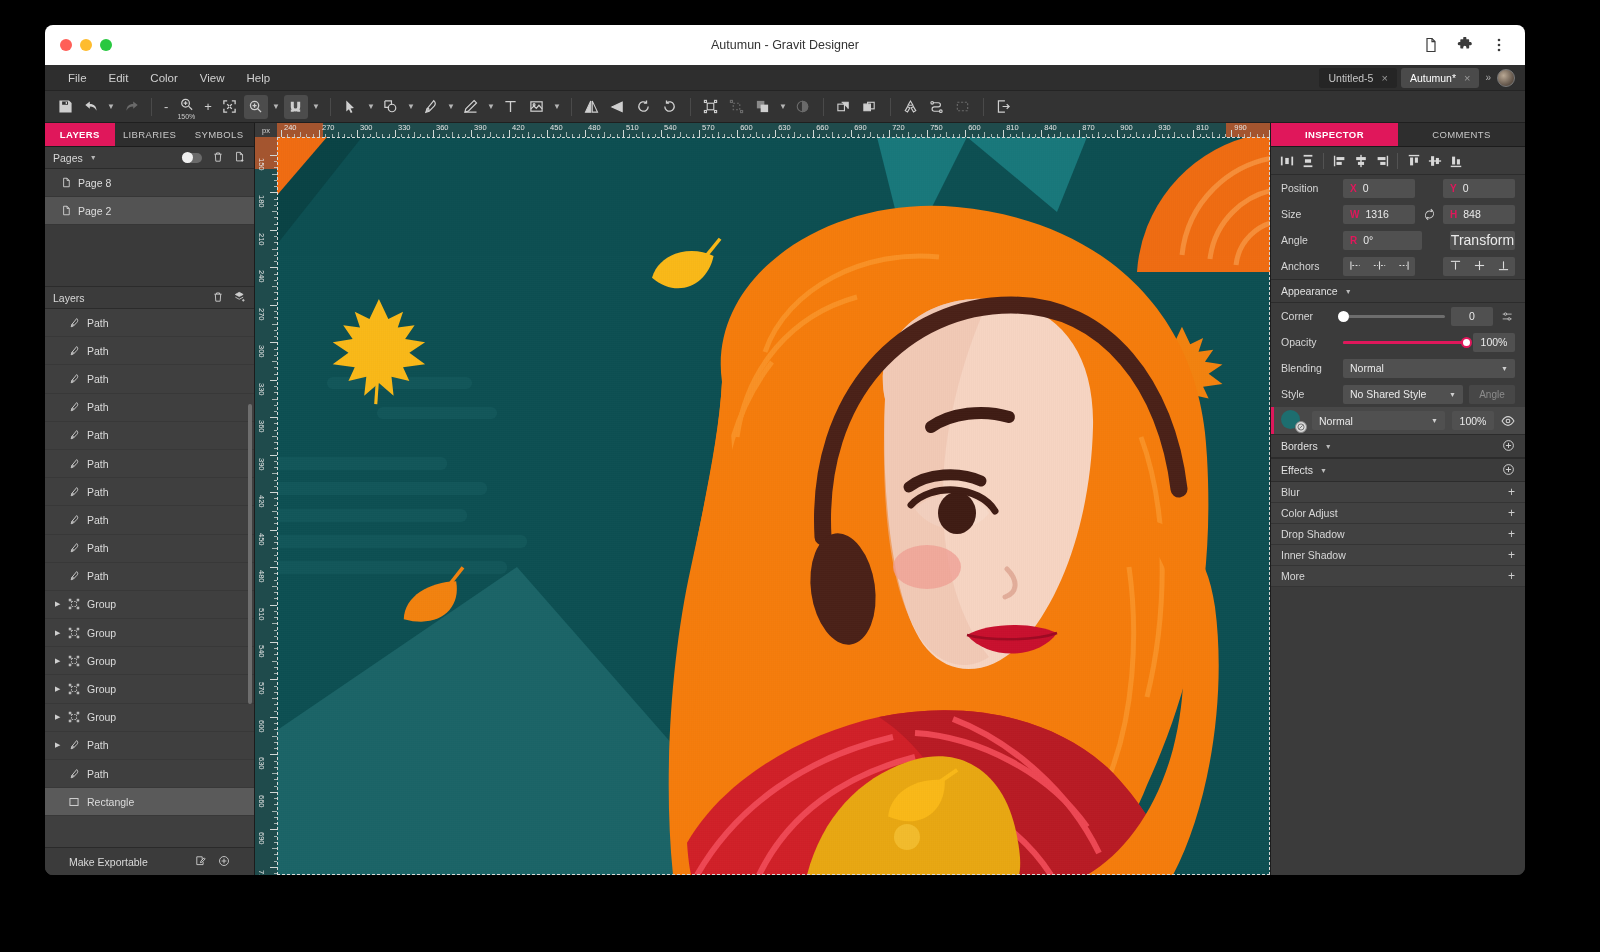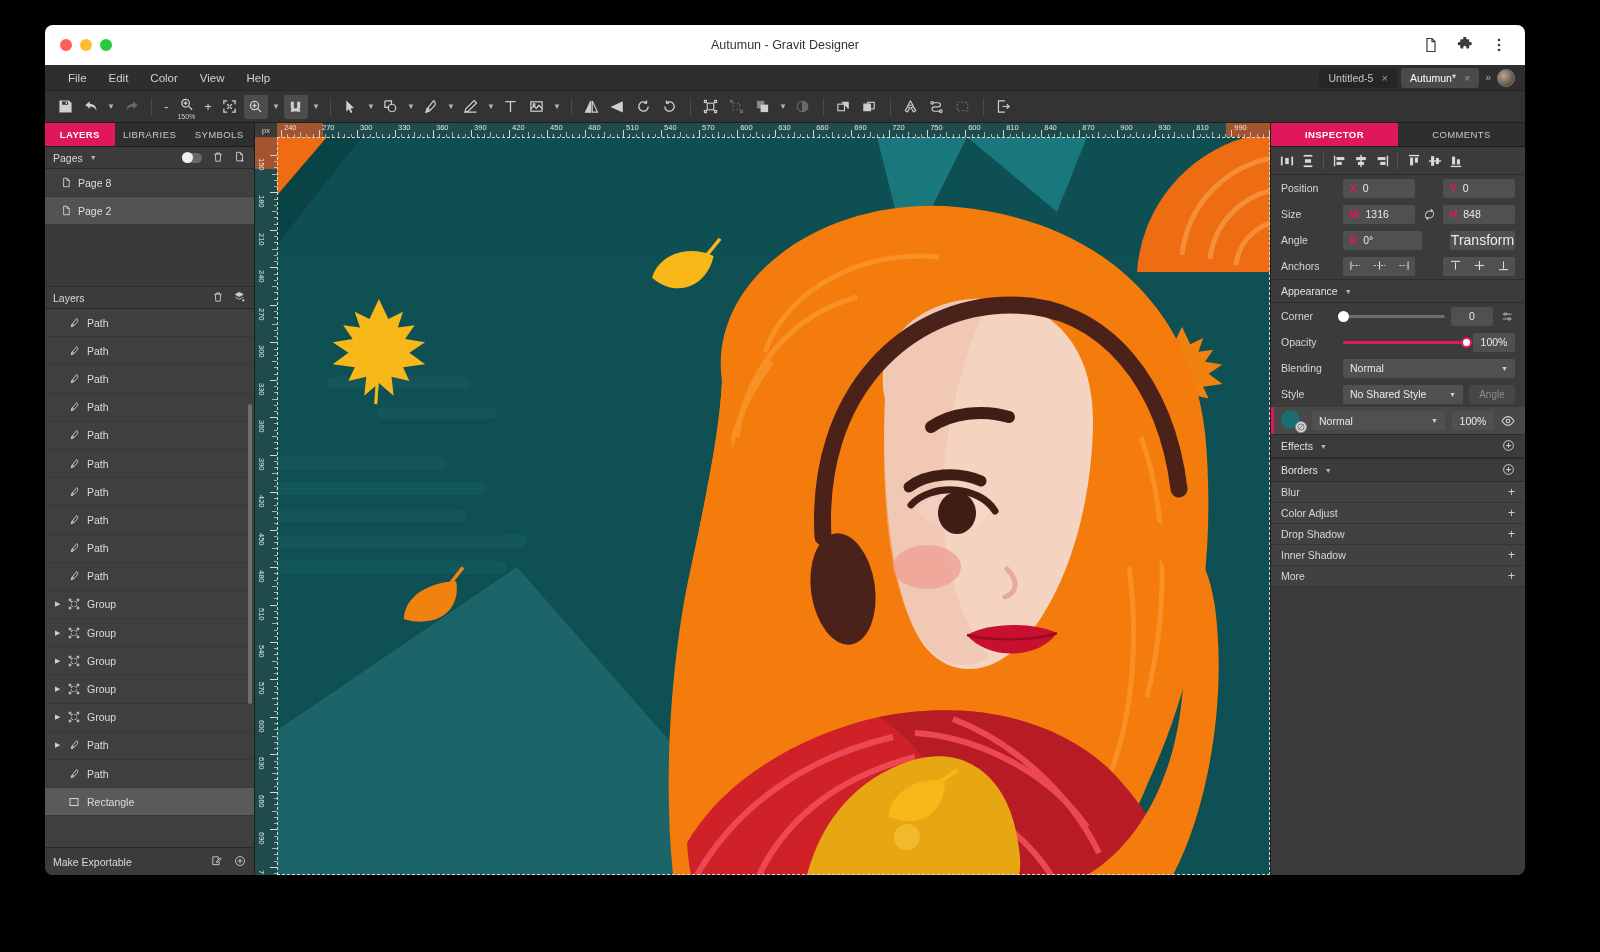--- a/index.html
+++ b/index.html
@@ -161,21 +161,21 @@
   }
   .layer-row .arrow.blank { visibility: hidden; }
   .layer-row svg { width: 12px; height: 12px; color: #d4d4d4; flex: none; }
   .lscrollbar {
     position: absolute; right: 2px; top: 95px;
     width: 4px; height: 300px; background: #6e6e6e; border-radius: 2px;
   }
   .left-foot {
     height: 28px; background: #3b3b3b;
     border-top: 1px solid #2a2a2a;
-    display: flex; align-items: center; padding: 0 8px;
+    display: flex; align-items: center; padding: 0 24px;
     font-size: 10.5px; color: #dadada;
   }
   .left-foot .tools { margin-left: auto; display: flex; gap: 11px; align-items: center; }
   .left-foot svg { width: 12px; height: 12px; color: #cfcfcf; }
 
   
   .canvas-area { flex: 1; position: relative; background: #2b2b2b; overflow: hidden; }
   .ruler-corner {
     position: absolute; left: 0; top: 0; width: 22px; height: 14px;
     background: #3a3a3a; z-index: 5;
@@ -1532,34 +1532,34 @@
         <div class="numbox">100%</div>
         <div class="eye">
           <svg viewBox="0 0 16 16" fill="none" stroke="currentColor" stroke-width="1.2">
             <path d="M1.2 8C3.4 4.4 5.6 3 8 3s4.6 1.4 6.8 5c-2.2 3.6-4.4 5-6.8 5S3.4 11.6 1.2 8z"></path>
             <circle cx="8" cy="8" r="2.1"></circle>
           </svg>
         </div>
       </div>
 
       <div class="sec-title">
-        <span>Effects</span>
+        <span>Borders</span>
         <span class="car">▼</span>
         <div class="tools">
           <span>
             <svg viewBox="0 0 16 16" fill="none" stroke="currentColor" stroke-width="1.2">
               <circle cx="8" cy="8" r="6"></circle>
                 <path d="M8 4.8v6.4M4.8 8h6.4"></path>
             </svg>
           </span>
         </div>
       </div>
 
       <div class="sec-title">
-        <span>Borders</span>
+        <span>Effects</span>
         <span class="car">▼</span>
         <div class="tools">
           <span>
             <svg viewBox="0 0 16 16" fill="none" stroke="currentColor" stroke-width="1.2">
               <circle cx="8" cy="8" r="6"></circle>
                 <path d="M8 4.8v6.4M4.8 8h6.4"></path>
             </svg>
           </span>
         </div>
       </div>

